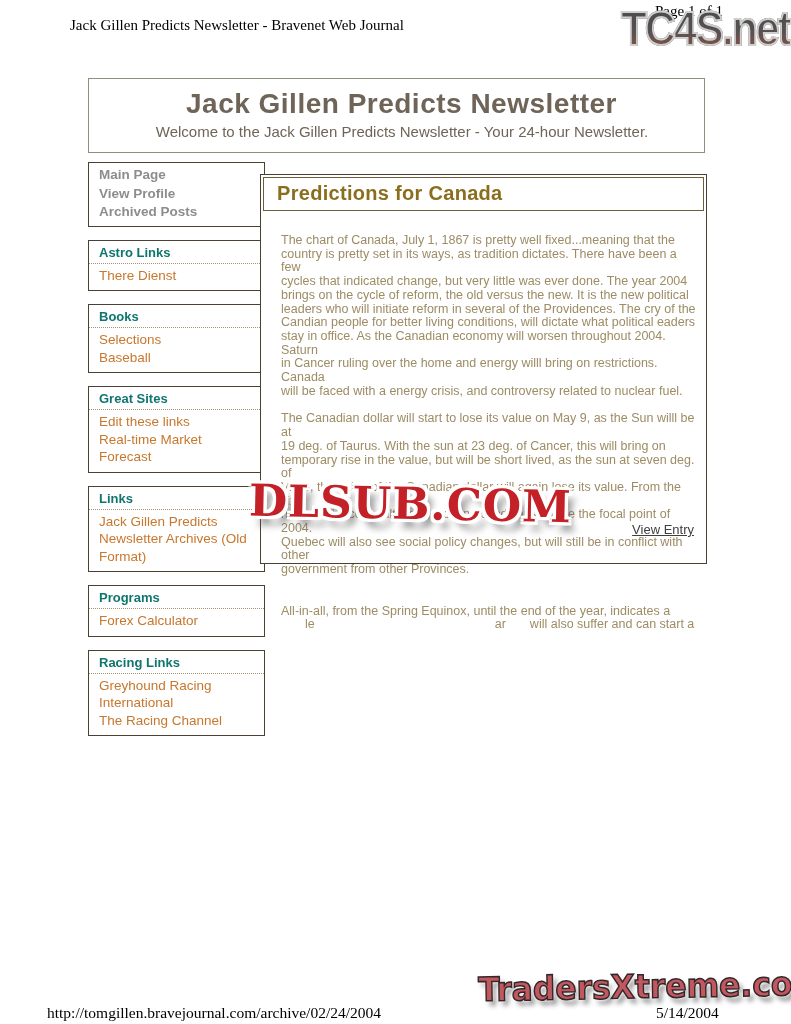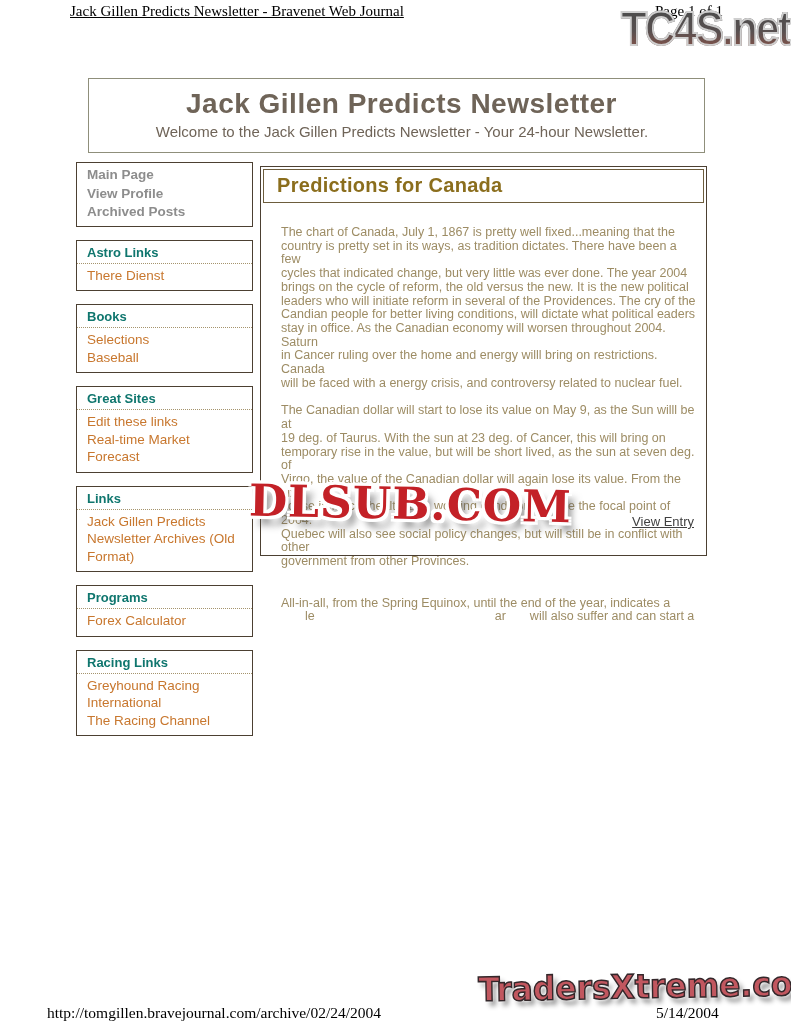--- a/index.html
+++ b/index.html
@@ -1,53 +1,53 @@
 <!DOCTYPE html>
 <html><head>
 <meta charset="utf-8">
 <style>
   html,body{margin:0;padding:0;}
   body{width:791px;height:1024px;background:#ffffff;font-family:"Liberation Sans",sans-serif;overflow:hidden;}
   #page{position:relative;width:791px;height:1024px;background:#fff;}
 
   
   .print-text{font-family:"Liberation Serif",serif;font-size:15px;color:#000;white-space:nowrap;}
-  #print-title{position:absolute;left:70px;top:3px;text-decoration:underline;}
+  #print-title{position:absolute;left:70px;top:17px;}
   #page-info{position:absolute;left:655px;top:3px;}
   #footer-url{position:absolute;left:47px;top:1004px;font-size:15.5px;}
   #footer-date{position:absolute;left:656px;top:1004px;font-size:15.5px;}
 
   
   #tc4s{position:absolute;top:5px;right:1px;z-index:60;
     font-weight:bold;font-size:48px;letter-spacing:-2px;line-height:1;
     background:linear-gradient(#4d4d4d 15%,#585050 55%,#7c524a 85%,#8a5a50);
     -webkit-background-clip:text;background-clip:text;color:transparent;
     -webkit-text-stroke:2px #cfcfcf;
     transform:scaleX(0.88);transform-origin:top right;}
 
   
   #masthead{position:absolute;left:88px;top:78px;width:615px;height:73px;border:1px solid #8f8f7b;background:#fff;text-align:center;}
   #masthead .m-title{margin:9px 0 0 10px;font-size:28px;font-weight:bold;color:#6f6458;letter-spacing:0.5px;}
   #masthead .m-sub{margin:3px 0 16px 11px;font-size:15px;color:#6f6458;}
 
   
-  #sidebar{position:absolute;left:76px;top:162px;width:177px;}
+  #sidebar{position:absolute;left:88px;top:162px;width:177px;}
   .sbox{border:1px solid #4c4032;margin-bottom:13px;background:#fff;}
   .nav-list{padding:3px 0 4px;}
   .nav-item{font-size:13.5px;font-weight:bold;color:#8d8d8d;line-height:18.5px;padding-left:10px;cursor:pointer;}
   .sec-title{font-size:13px;font-weight:bold;color:#0f766e;padding:4px 0 3px 10px;border-bottom:1px dotted #a5946d;}
   .sec-links{padding:3px 0 6px;}
   .slink{display:block;font-size:13.5px;color:#c8772e;line-height:17.5px;padding:0 6px 0 10px;text-decoration:none;cursor:pointer;}
 
   
   #main{position:absolute;left:260px;top:162px;width:447px;}
   #datebar{position:relative;border:1px solid #4c4032;height:22px;background:#fff;}
   #datebar .date-text{position:absolute;left:8px;top:3px;font-size:15px;font-weight:bold;color:#3c3428;letter-spacing:0.2px;}
   #datebar .time-text{position:absolute;right:6px;top:3px;font-size:12px;color:#1d1d1d;}
-  #entrybox{position:relative;border:1px solid #4c4032;margin-top:4px;height:388px;background:#fff;}
+  #entrybox{position:relative;border:1px solid #4c4032;margin-top:12px;height:388px;background:#fff;}
   #entry-heading-box{margin:2px;border:1px solid #6d5d3d;padding:4px 0 5px 13px;}
   .entry-title{font-size:20px;font-weight:bold;color:#8b6e1d;letter-spacing:0.3px;}
   .entry-body{padding:21px 10px 0 20px;font-size:12.5px;line-height:13.7px;color:#9d8c64;}
   .entry-body p{margin:0 0 14px 0;white-space:pre-line;}
   .p3-line2{white-space:nowrap;}
   .p3-gap{display:inline-block;width:24px;}
   .p3-gap2{display:inline-block;width:180px;}
   .view-entry{position:absolute;right:12px;bottom:26px;font-size:13px;color:#404040;text-decoration:underline;cursor:pointer;}
 
   

